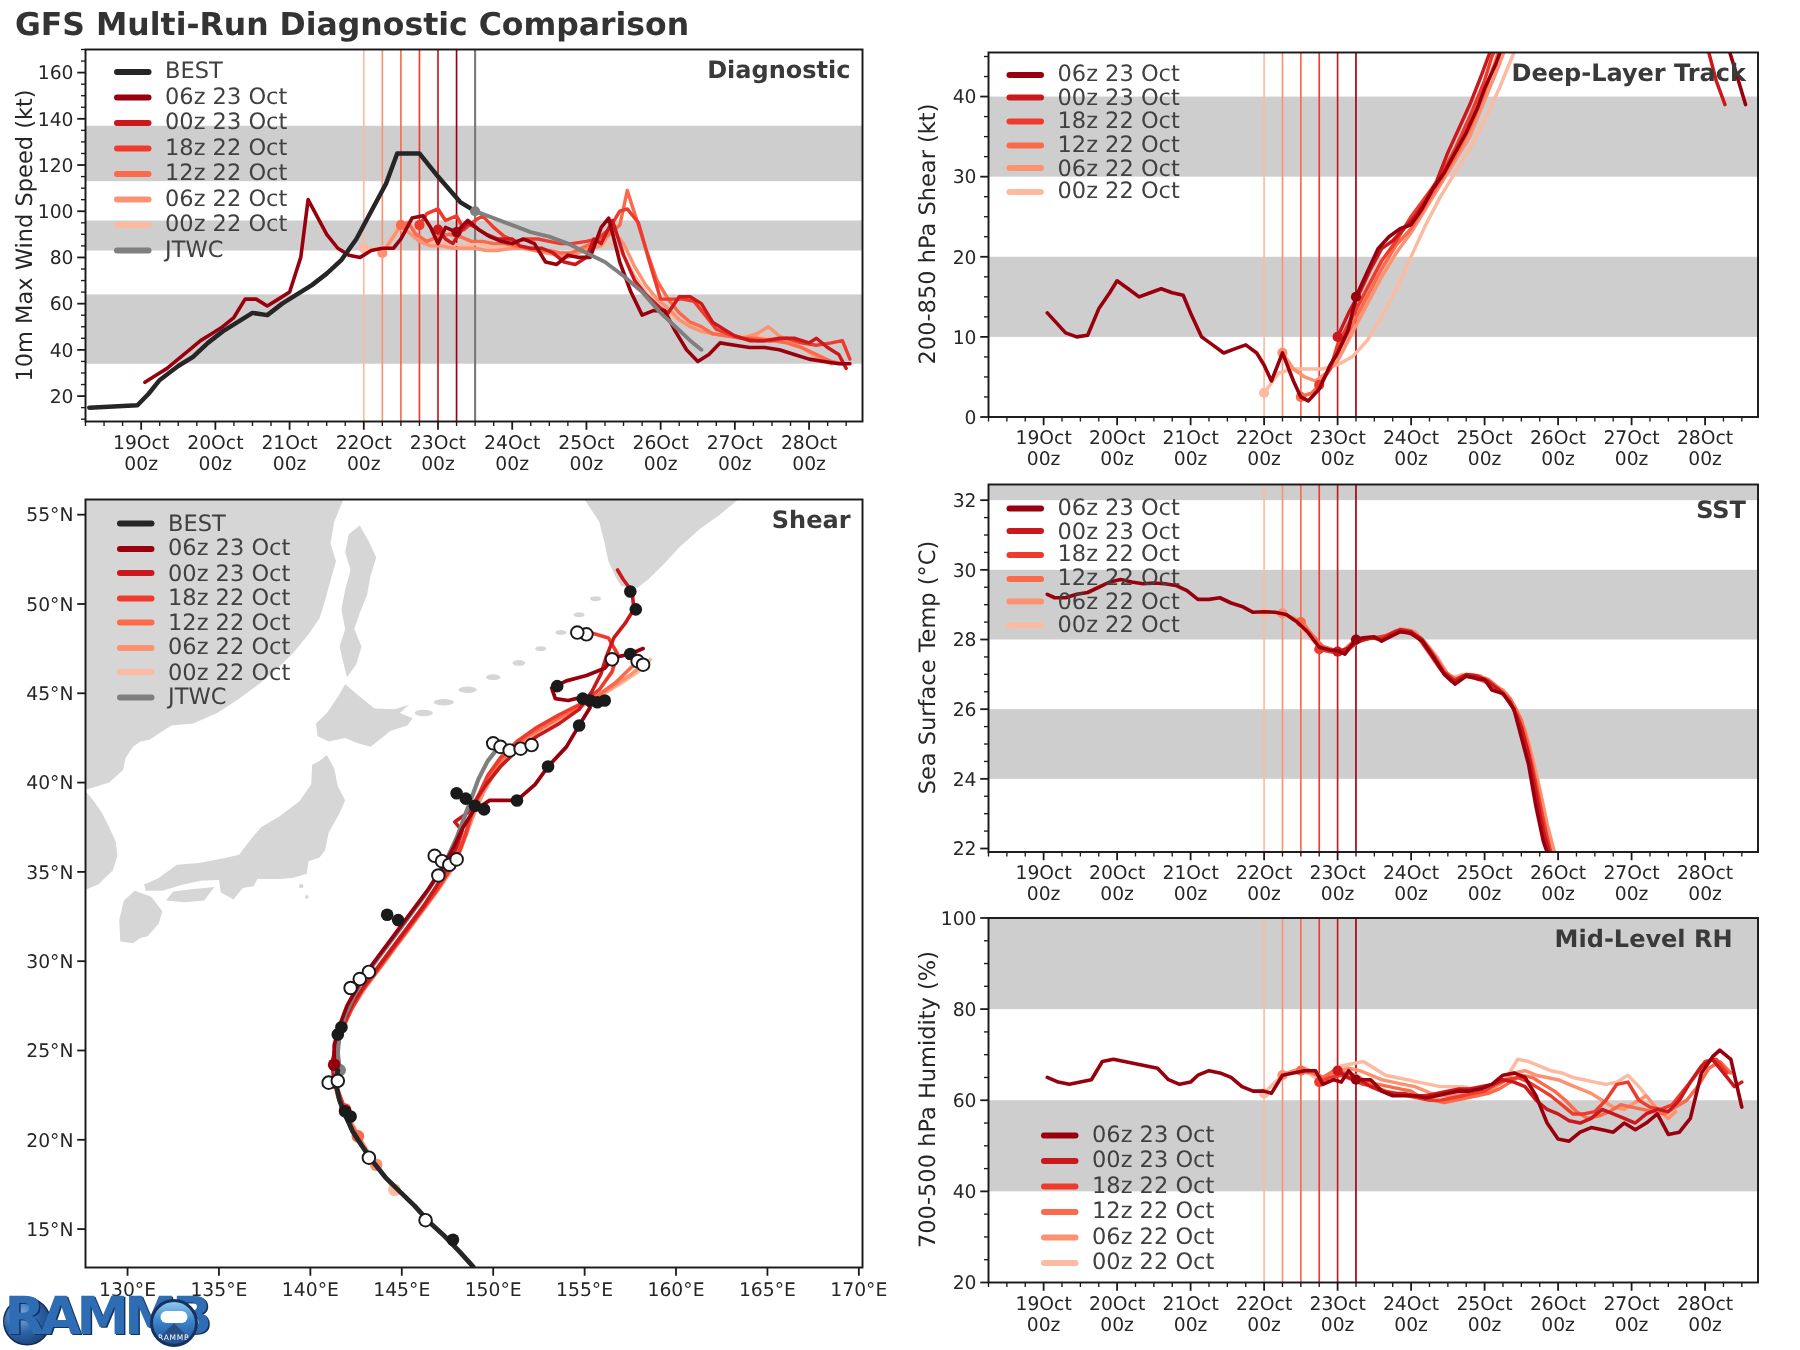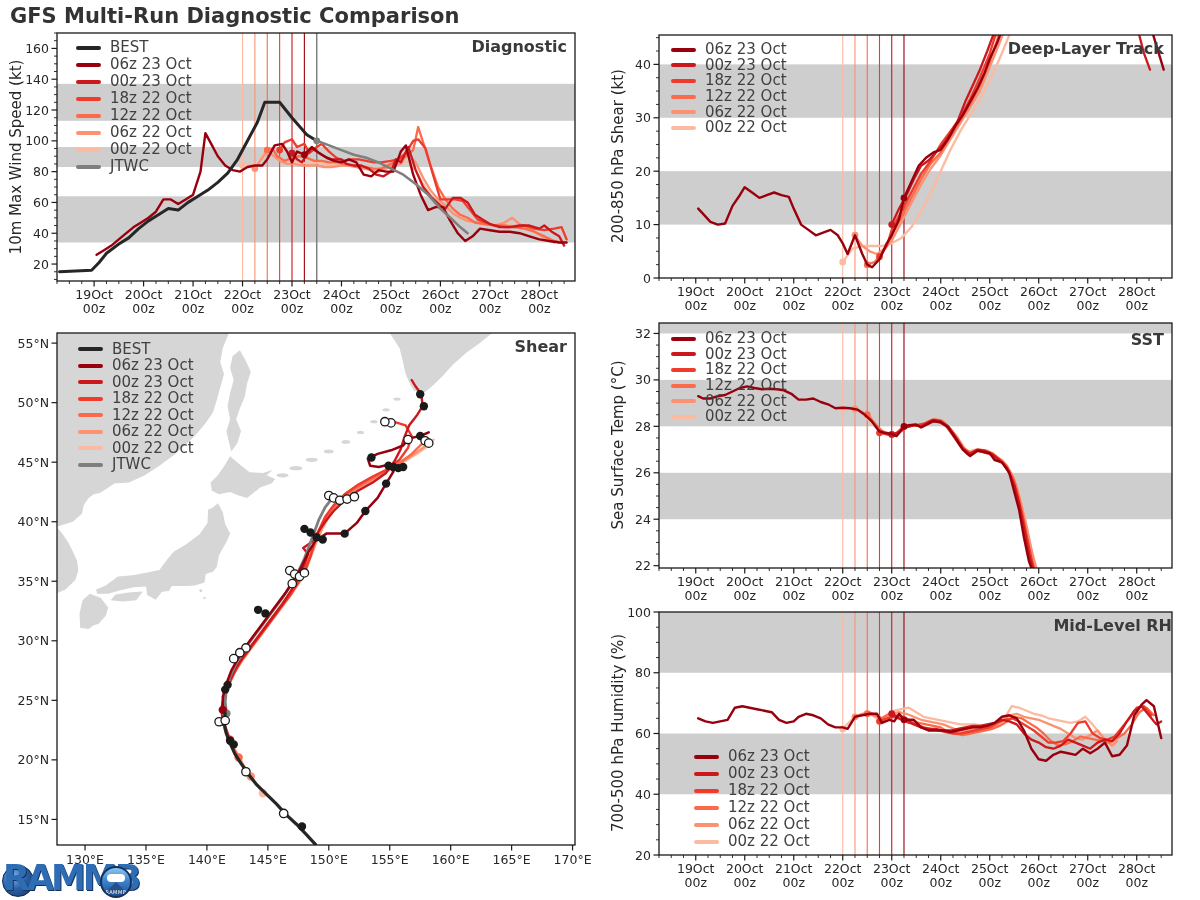--- a/index.html
+++ b/index.html
@@ -648,21 +648,21 @@
     </svg>
 
   <div class="ylab" style="left:16px;top:157px;">10m Max Wind Speed (kt)</div>
   <div class="ylab" style="left:618px;top:156px;">200-850 hPa Shear (kt)</div>
   <div class="ylab" style="left:618px;top:445px;">Sea Surface Temp (°C)</div>
   <div class="ylab" style="left:618px;top:733px;">700-500 hPa Humidity (%)</div>
 
   <div class="ptitle" style="right:633px;top:37px;">Diagnostic</div>
   <div class="ptitle" style="right:36px;top:39px;">Deep-Layer Track</div>
   <div class="ptitle" style="right:36px;top:330px;">SST</div>
-  <div class="ptitle" style="right:28px;top:616px;">Mid-Level RH</div>
+  <div class="ptitle" style="right:45px;top:616px;">Mid-Level RH</div>
   <div class="ptitle" style="right:633px;top:337px;">Shear</div>
 
   <div id="legends">
       <div class="legend" style="left: 76px; top: 39px;">
         <div class="li" style="height: 17px;">
           <span class="sw" style="background: rgb(38, 38, 38);"></span>
           <span class="ll">BEST</span>
         </div>
         <div class="li" style="height: 17px;">
           <span class="sw" style="background: rgb(153, 0, 13);"></span>

